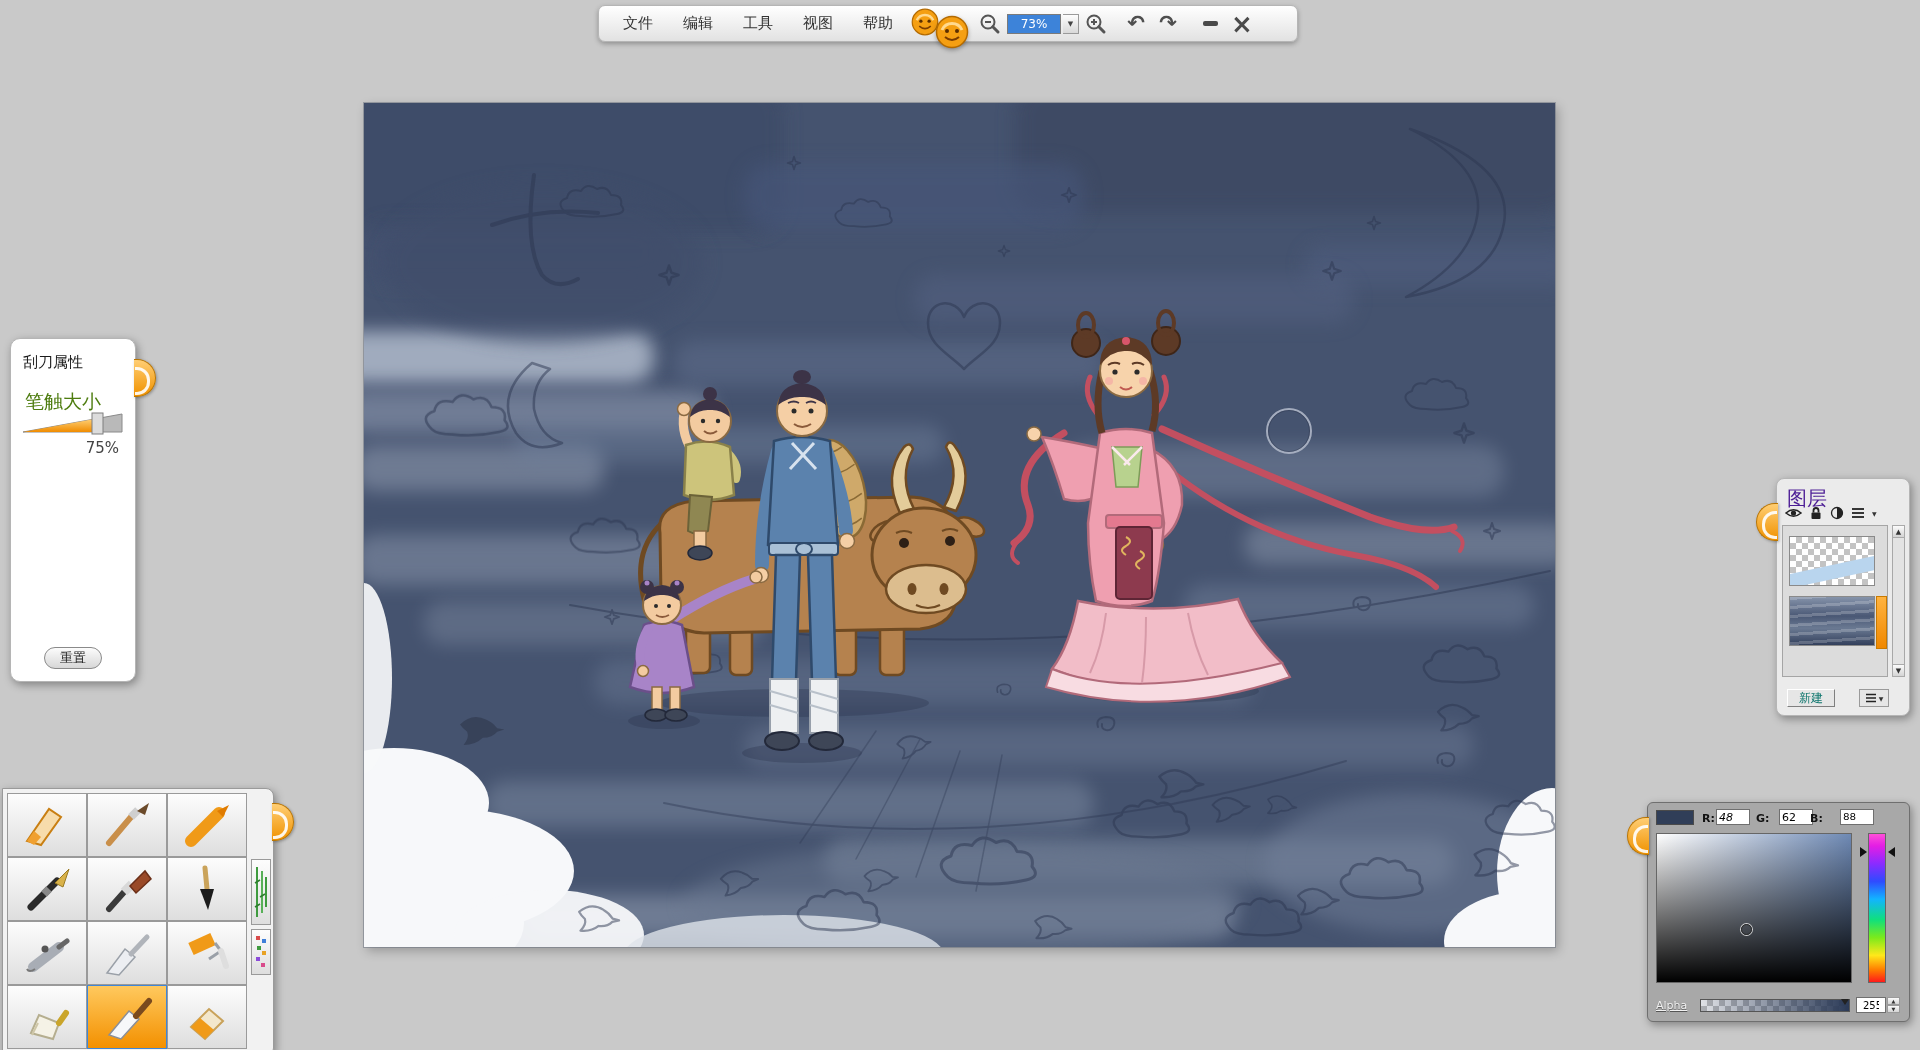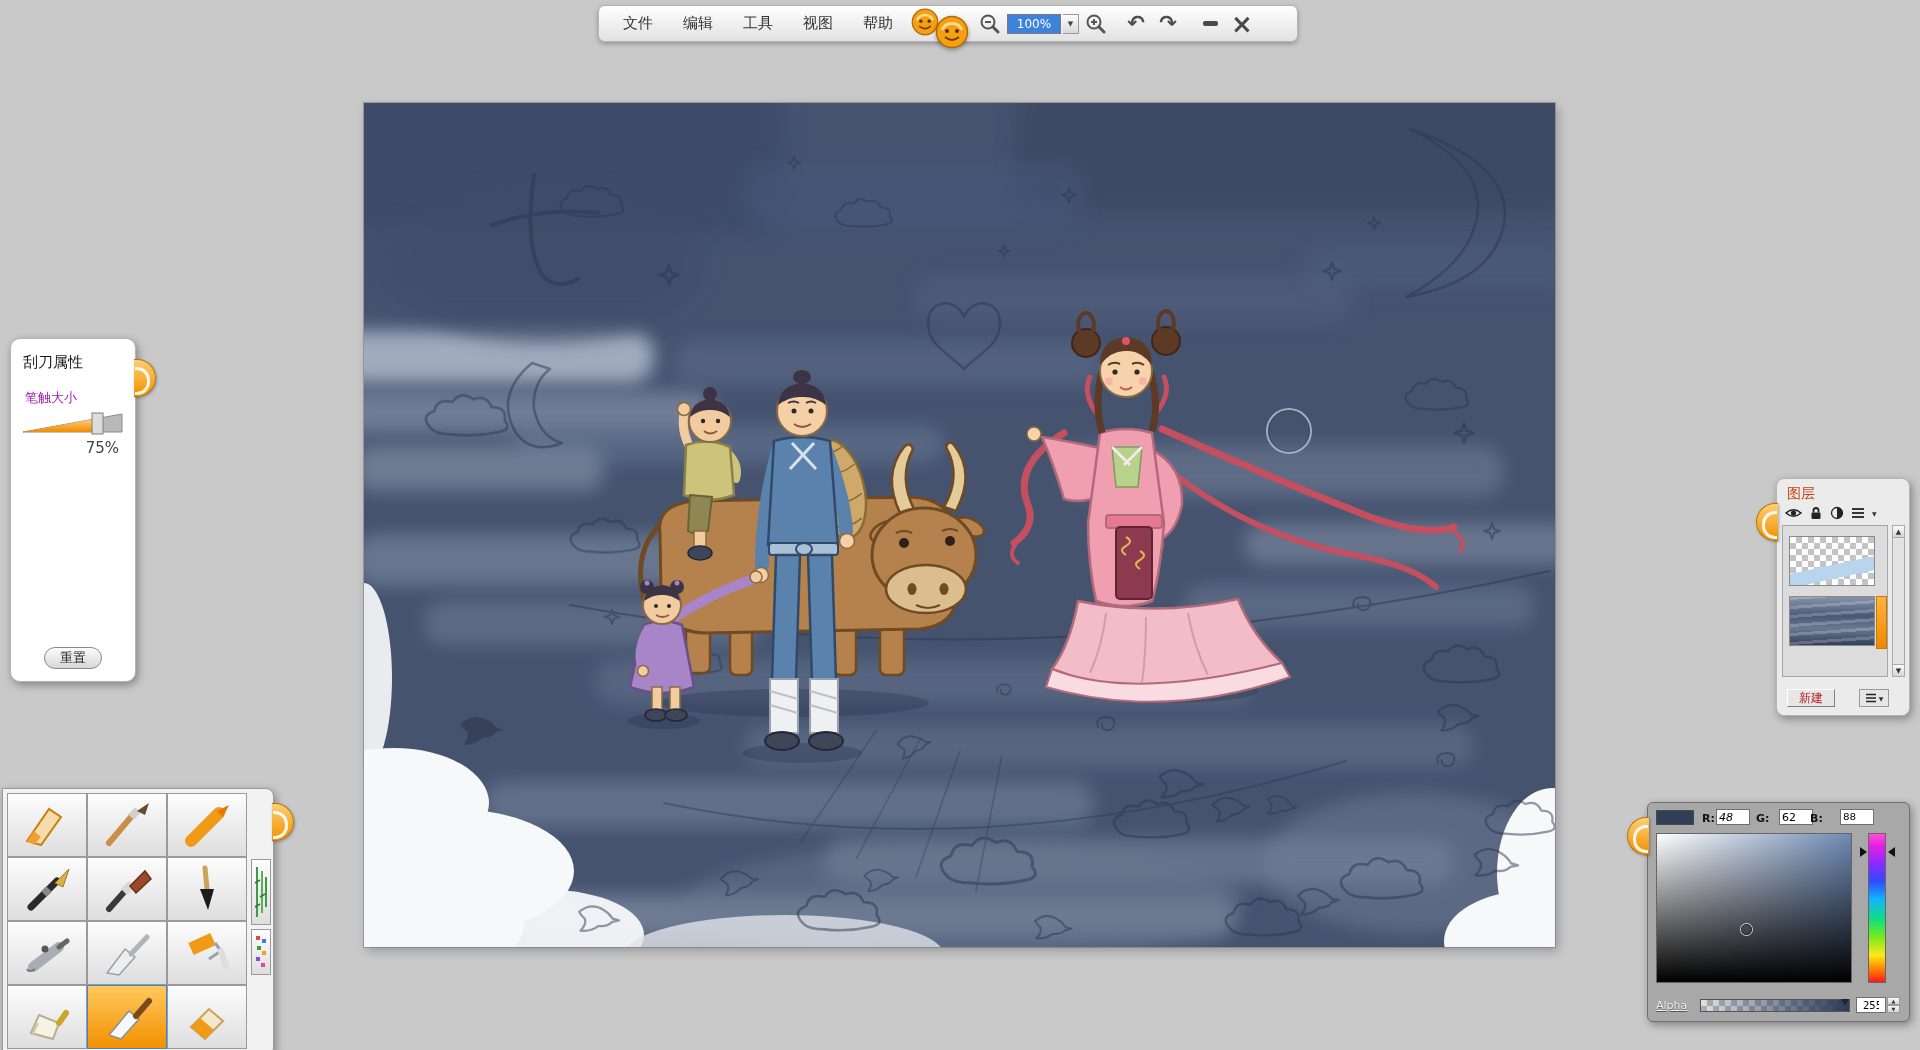--- a/index.html
+++ b/index.html
@@ -41,21 +41,21 @@
   .tab-r { border-radius:0 19px 19px 0; border-left:none; }
   .tab-l { border-radius:19px 0 0 19px; border-right:none; }
   .tab-r::after { content:""; position:absolute; left:1px; top:7px; width:12px; height:22px;
     border:3px solid rgba(255,255,255,.9); border-left:none; border-radius:0 13px 13px 0; }
   .tab-l::after { content:""; position:absolute; right:1px; top:7px; width:12px; height:22px;
     border:3px solid rgba(255,255,255,.9); border-right:none; border-radius:13px 0 0 13px; }
 
   
   #scraper-panel { left:10px; top:338px; width:126px; height:344px; }
   #scraper-panel .title { position:absolute; left:12px; top:14px; font-size:15px; color:#1a1a1a; }
-  #scraper-panel .size-label { position:absolute; left:14px; top:50px; font-size:13px; color:#a21caf; }
+  #scraper-panel .size-label { position:absolute; left:14px; top:50px; font-size:19px; color:#4d7c0f; }
   #scraper-panel .slider { position:absolute; left:11px; top:72px; width:104px; height:26px; }
   #scraper-panel .size-value { position:absolute; right:16px; top:100px; font-size:15px; color:#444; }
   #scraper-panel .reset-btn { position:absolute; left:50%; transform:translateX(-50%); bottom:12px;
     width:58px; height:22px; border:1px solid #8a8a8a; border-radius:11px;
     background:linear-gradient(#fcfcfc,#d7d7d7); font-size:13px; color:#222;
     display:flex; align-items:center; justify-content:center; }
 
   
   #tool-palette { left:2px; top:788px; width:272px; height:268px; background:#f2f2f2;
     border:1px solid #9a9a9a; border-radius:0 8px 8px 0; box-shadow:2px 3px 9px rgba(0,0,0,.35);
@@ -64,21 +64,21 @@
     display:grid; grid-template-columns:repeat(3,80px); grid-auto-rows:64px; }
   .tool-btn { border:1px solid #9a9a9a; background:linear-gradient(#fdfdfd,#dedede);
     display:flex; align-items:center; justify-content:center; }
   .tool-btn.selected { background:linear-gradient(#ffc95e,#f39000); border:1px solid #3f86d8; }
   .side-strip { position:absolute; left:248px; top:70px; width:20px; }
   .side-btn { width:20px; border:1px solid #9a9a9a; background:linear-gradient(#fdfdfd,#dedede);
     display:flex; align-items:center; justify-content:center; margin-bottom:4px; }
 
   
   #layers-panel { left:1776px; top:478px; width:134px; height:238px; background:#ebebeb; border-radius:8px; }
-  #layers-panel .title { position:absolute; left:10px; top:6px; font-size:14px; color:#c2410c; }
+  #layers-panel .title { position:absolute; left:10px; top:6px; font-size:20px; color:#4c1d95; }
   .layer-icons { position:absolute; left:8px; top:27px; display:flex; gap:7px; align-items:center; }
   .layer-icons .tiny-arrow { font-size:6px; color:#333; }
   .layer-list { position:absolute; left:5px; top:46px; width:106px; height:152px;
     background:#dcdcdc; border:1px solid #a5a5a5; }
   .layer-row { position:relative; width:86px; height:50px; margin:10px 0 0 6px;
     border:1px solid #8a8a8a; background:#fff; }
   .layer-row.selected::after { content:""; position:absolute; right:-13px; top:-1px; width:9px; height:51px;
     background:linear-gradient(#ffb340,#f08800); border:1px solid #c97a00; }
   .thumb { position:absolute; inset:0; overflow:hidden; }
   .checker { background-image:
@@ -90,21 +90,21 @@
   .thumb.sky { background:
       repeating-linear-gradient(176deg, rgba(255,255,255,.20) 0 3px, rgba(255,255,255,0) 3px 9px),
       linear-gradient(180deg,#8794ab,#49587600 0),
       linear-gradient(180deg,#8593aa,#4a5875 40%,#6a7992 65%,#33405c); }
   .scrollbar { position:absolute; right:4px; top:46px; width:13px; height:152px;
     background:#e3e3e3; border:1px solid #a8a8a8; display:flex; flex-direction:column; justify-content:space-between; }
   .sb-btn { height:13px; background:linear-gradient(#fbfbfb,#d4d4d4); font-size:7px; color:#333;
     display:flex; align-items:center; justify-content:center; border:1px solid #aaa; margin:-1px; }
   .new-btn { position:absolute; left:10px; bottom:8px; width:48px; height:18px; background:#e6e6e6;
     border-top:1px solid #fff; border-left:1px solid #fff; border-right:1px solid #7f7f7f; border-bottom:1px solid #7f7f7f;
-    font-size:12px; color:#b91c1c; display:flex; align-items:center; justify-content:center; }
+    font-size:12px; color:#0f766e; display:flex; align-items:center; justify-content:center; }
   .layer-menu-btn { position:absolute; right:20px; bottom:8px; width:30px; height:18px; background:#e6e6e6;
     border:1px solid #9a9a9a; display:flex; align-items:center; justify-content:center; gap:2px; font-size:6px; color:#333; }
 
   
   #color-panel { left:1647px; top:802px; width:263px; height:220px; background:#a8a8a8; border:1px solid #6f6f6f; border-radius:6px; }
   #color-panel .swatch { position:absolute; left:8px; top:7px; width:38px; height:15px; border:1px solid #4a4a4a; }
   .rgb-label { position:absolute; top:9px; font-size:11px; color:#111; font-weight:bold; }
   .rgb-input { position:absolute; top:6px; width:34px; height:16px; font-size:11px; border:1px solid #6f6f6f; background:#fff; padding:0 2px; font-family:inherit; }
   .sv-box { position:absolute; left:8px; top:30px; width:196px; height:150px; border:1px solid #666;
     background:linear-gradient(to top, #000, rgba(0,0,0,0)), linear-gradient(to right, #fff, #6e89b4); }
@@ -156,21 +156,21 @@
       </svg>
     </div>
 
     <div class="tb-btn">
       <svg width="22" height="22" viewBox="0 0 22 22">
         <circle cx="9" cy="9" r="6.5" fill="none" stroke="#555" stroke-width="2"></circle>
         <line x1="13.8" y1="13.8" x2="19" y2="19" stroke="#555" stroke-width="3" stroke-linecap="round"></line>
         <line x1="6" y1="9" x2="12" y2="9" stroke="#555" stroke-width="2"></line>
       </svg>
     </div>
-    <div class="zoom-field">100%</div>
+    <div class="zoom-field">73%</div>
     <div class="zoom-drop">
       <span>▼</span>
     </div>
     <div class="tb-btn">
       <svg width="22" height="22" viewBox="0 0 22 22">
         <circle cx="9" cy="9" r="6.5" fill="none" stroke="#555" stroke-width="2"></circle>
         <line x1="13.8" y1="13.8" x2="19" y2="19" stroke="#555" stroke-width="3" stroke-linecap="round"></line>
         <line x1="6" y1="9" x2="12" y2="9" stroke="#555" stroke-width="2"></line>
         <line x1="9" y1="6" x2="9" y2="12" stroke="#555" stroke-width="2"></line>
       </svg>

